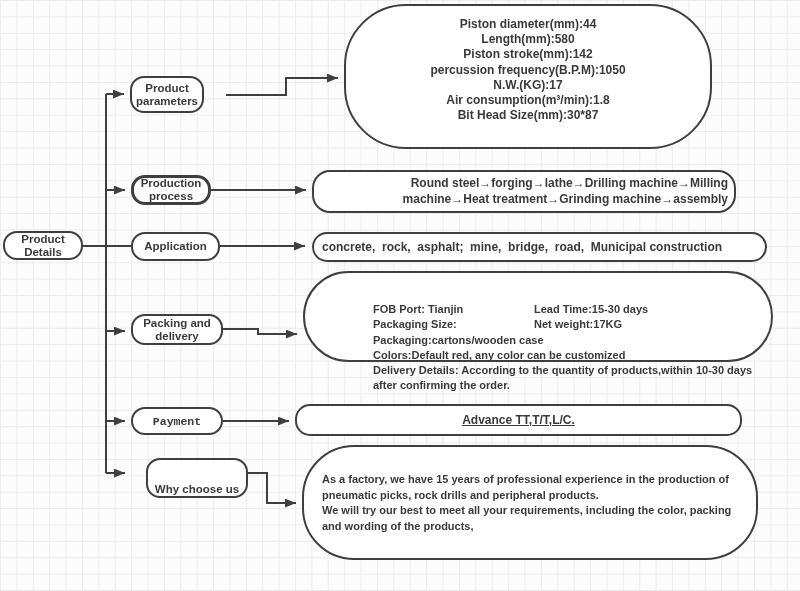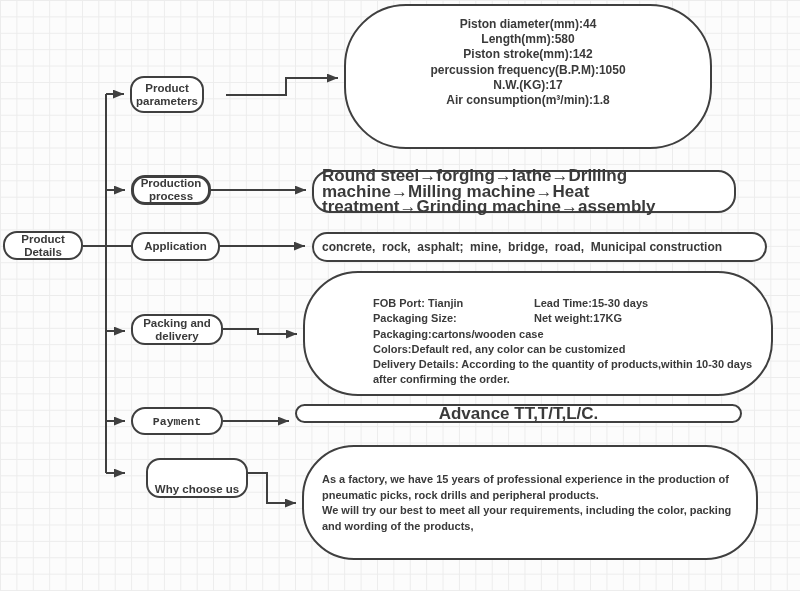--- a/index.html
+++ b/index.html
@@ -58,44 +58,46 @@
     padding-top: 11px;
     text-align: center;
     font-size: 12px;
     line-height: 15.2px;
   }
   .c-production {
     left: 312px; top: 170px; width: 424px; height: 43px;
     border-radius: 18px;
     display: flex; align-items: center;
     padding: 0 6px 0 8px;
-    font-size: 17px;
+    font-size: 12px;
     line-height: 15.5px;
+    text-align: right;
   }
   .c-application {
     left: 312px; top: 232px; width: 455px; height: 30px;
     border-radius: 15px;
     display: flex; align-items: center;
     padding-left: 8px;
     font-size: 12px;
     white-space: pre-wrap;
   }
   .c-packing {
-    left: 303px; top: 271px; width: 470px; height: 125px;
+    left: 303px; top: 271px; width: 470px; height: 91px;
     border-radius: 55px;
-    padding: 23px 12px 0 68px;
+    padding: 29px 12px 0 68px;
     font-size: 11px;
     line-height: 15.3px;
   }
   .c-packing .cols { display: grid; grid-template-columns: 161px auto; }
   .c-payment {
-    left: 295px; top: 404px; width: 447px; height: 19px;
+    left: 295px; top: 404px; width: 447px; height: 32px;
     border-radius: 15px;
     display: flex; align-items: center; justify-content: center;
-    font-size: 17px;
+    font-size: 12px;
+    text-decoration: underline;
   }
   .c-why {
     left: 302px; top: 445px; width: 456px; height: 115px;
     border-radius: 52px;
     padding: 25px 12px 16px 18px;
     font-size: 11px;
     line-height: 15.5px;
   }
 </style>
 </head>
@@ -148,20 +150,21 @@
     <span>Why choose us</span>
   </div>
 
   <div class="node c-parameters">
     <div>Piston diameter(mm):44</div>
     <div>Length(mm):580</div>
     <div>Piston stroke(mm):142</div>
     <div>percussion frequency(B.P.M):1050</div>
     <div>N.W.(KG):17</div>
     <div>Air consumption(m³/min):1.8</div>
+    <div>Bit Head Size(mm):30*87</div>
   </div>
 
   <div class="node c-production">
     <span>Round steel→forging→lathe→Drilling machine→Milling machine→Heat treatment→Grinding machine→assembly</span>
   </div>
 
   <div class="node c-application">
     <span>concrete,  rock,  asphalt;  mine,  bridge,  road,  Municipal construction</span>
   </div>
 

